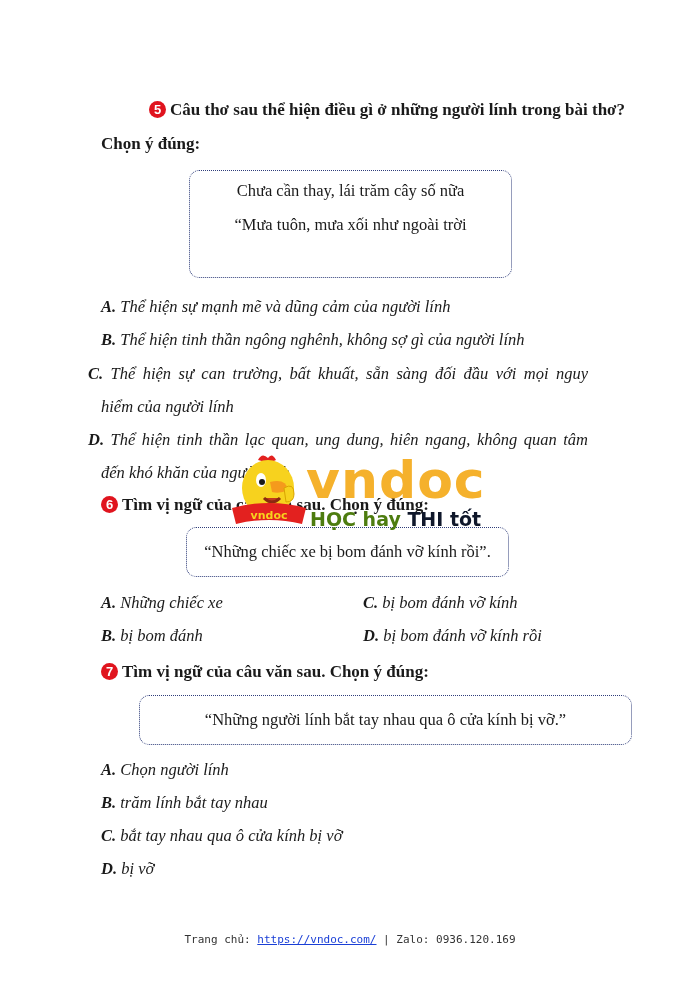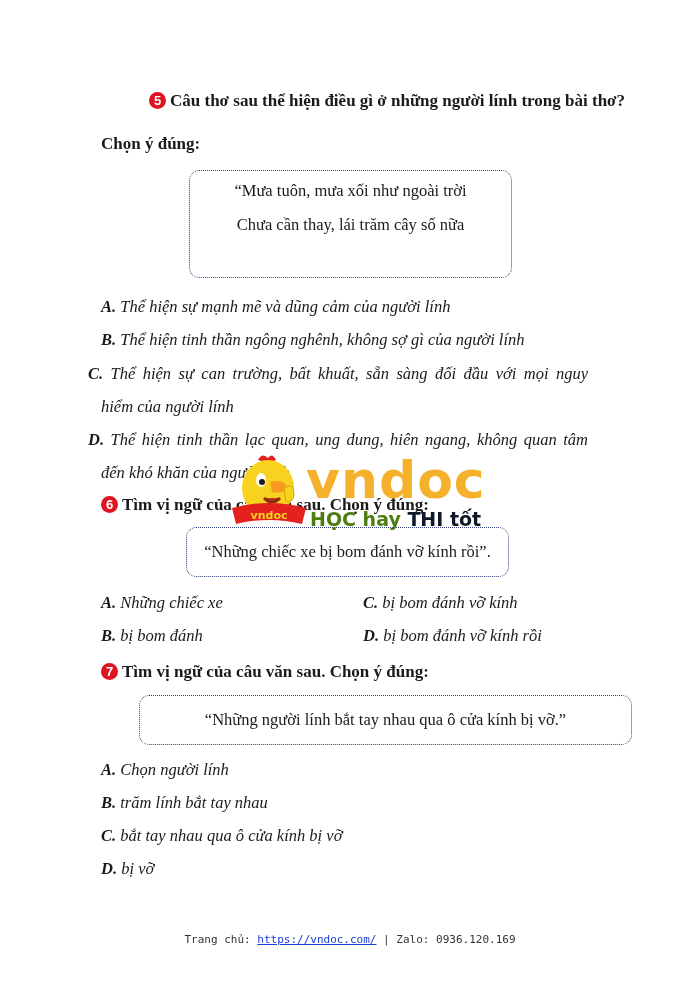--- a/index.html
+++ b/index.html
@@ -24,28 +24,28 @@
   .wm-text { position: absolute; left: 78px; top: 0; font-family: "DejaVu Sans", sans-serif;
              font-weight: bold; font-size: 52px; color: #f5b12c; letter-spacing: 1px; line-height: 56px; }
   .wm-slogan { position: absolute; left: 82px; top: 56px; font-family: "DejaVu Sans", sans-serif;
                font-weight: bold; font-size: 19px; line-height: 22px; white-space: nowrap; }
   .wm-slogan .g { color: #4d7c0f; }
   .wm-slogan .r { color: #0f172a; }
 </style>
 </head>
 <body>
 
-<div class="q-head" style="top:91px;padding-left:48px;">
+<div class="q-head" style="top:100px;padding-left:48px;">
   <span class="num">5</span><span>Câu thơ sau thể hiện điều gì ở những người lính trong bài thơ?</span>
 </div>
 <div class="q-head" style="top:134px;">Chọn ý đúng:</div>
 
 <div class="box" style="left:189px; top:170px; width:323px; height:108px; padding-top:3px;">
+  <span class="ln">Chưa cần thay, lái trăm cây số nữa</span>
   <span class="ln">“Mưa tuôn, mưa xối như ngoài trời</span>
-  <span class="ln">Chưa cần thay, lái trăm cây số nữa</span>
 </div>
 
 <div class="opt" style="left:101px; top:297px;">
   <span class="lt">A.</span> <span>Thể hiện sự mạnh mẽ và dũng cảm của người lính</span>
 </div>
 <div class="opt" style="left:101px; top:330px;">
   <span class="lt">B.</span> <span>Thể hiện tinh thần ngông nghênh, không sợ gì của người lính</span>
 </div>
 <div class="just" style="top:364px;">
   <span class="lt" style="font-weight:bold">C.</span> <span>Thể hiện sự can trường, bất khuất, sẵn sàng đối đầu với mọi nguy</span>

